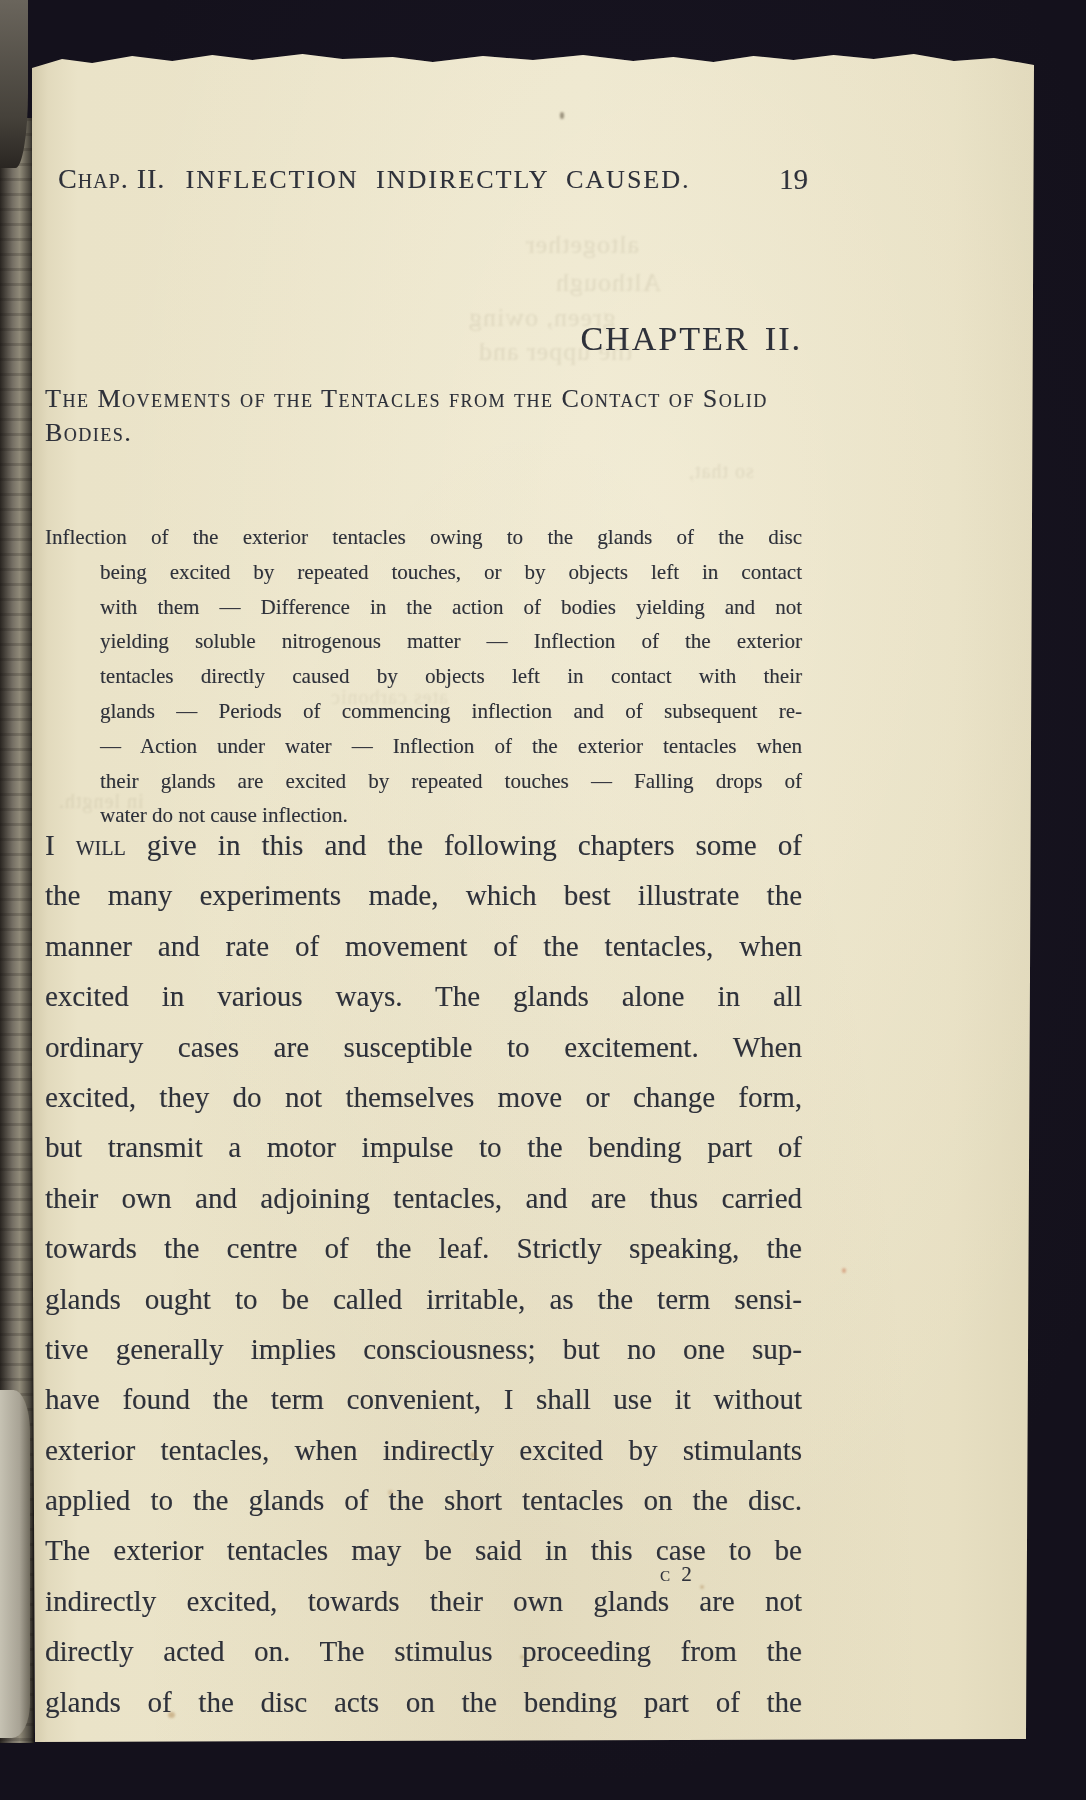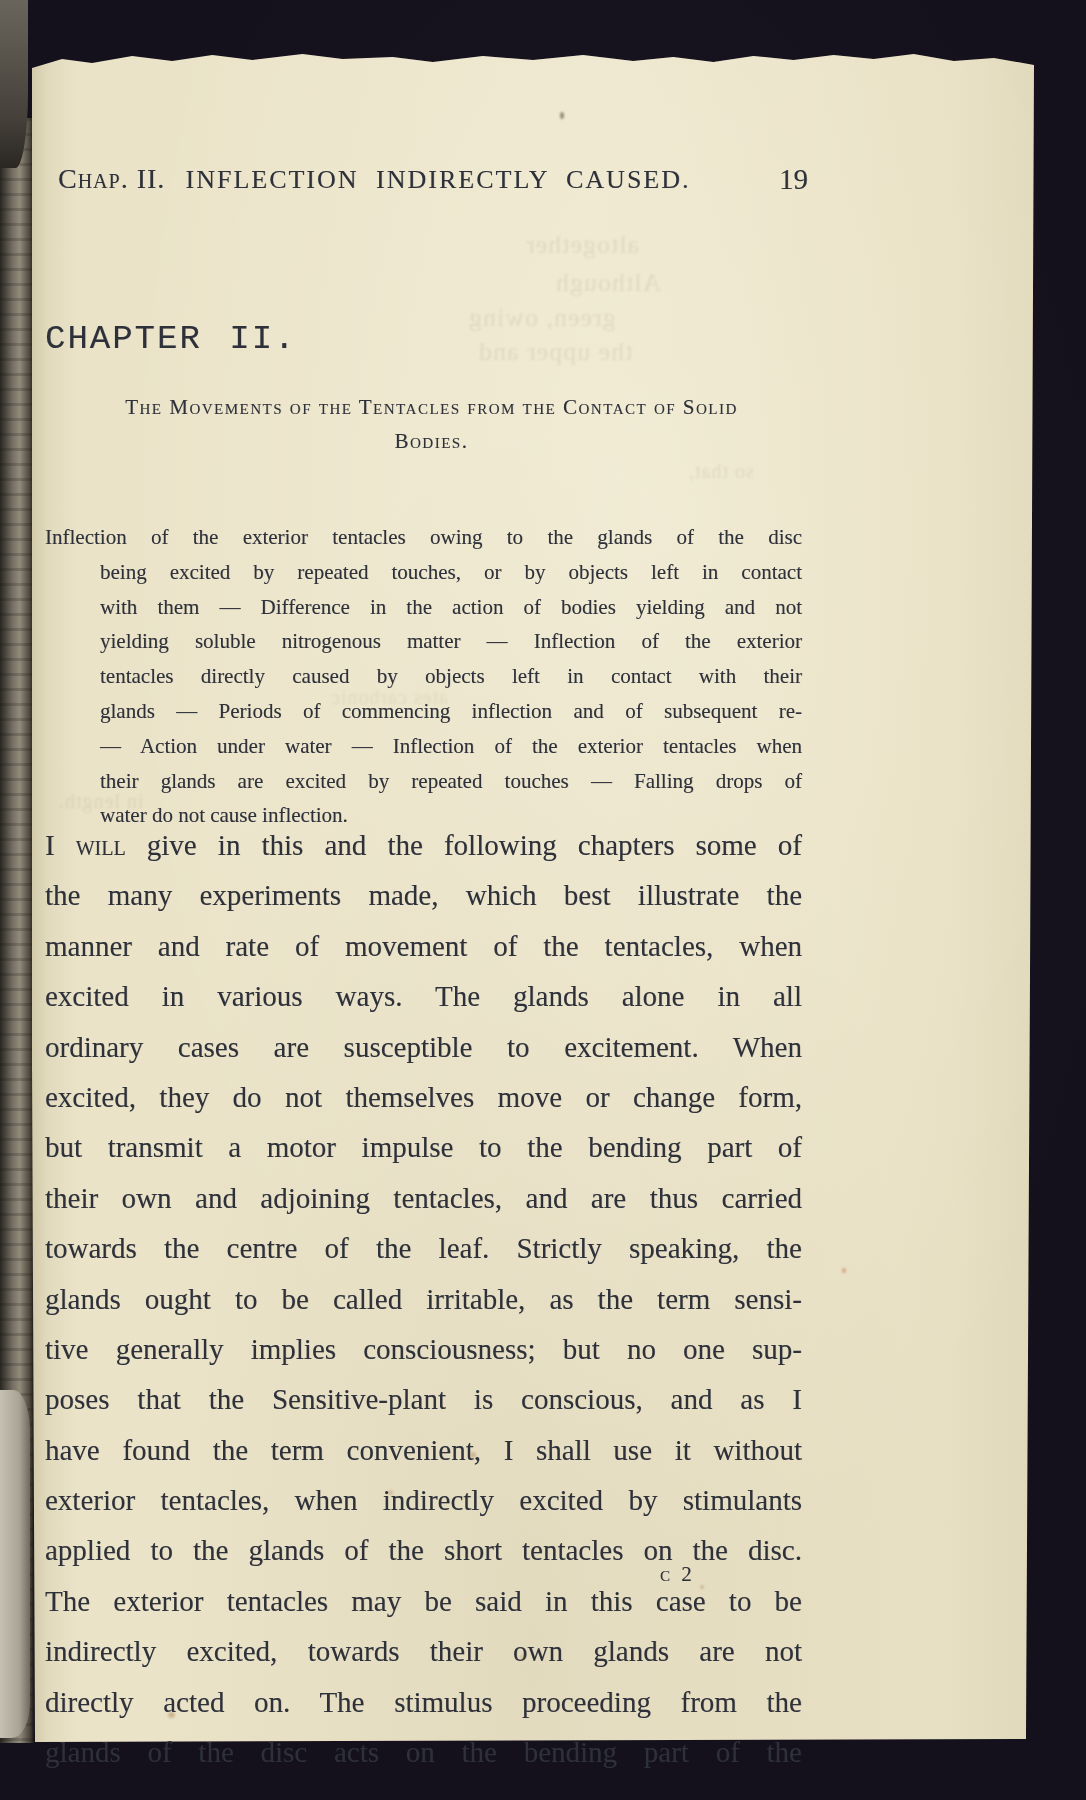--- a/index.html
+++ b/index.html
@@ -51,25 +51,25 @@
   .g6{left:330px;top:686px;font-size:20px;opacity:0.12;}
   
   .print{color:#2e313a;z-index:2;text-shadow:0.4px 0.4px 0 rgba(46,49,58,0.30);}
   .sc{font-variant:small-caps;}
   .pagehead{position:absolute;left:0;top:163px;width:944px;height:40px;}
   .chap{position:absolute;left:58px;top:0;font-size:28px;font-variant:small-caps;letter-spacing:1px;}
   .runtitle{position:absolute;left:438px;top:2px;transform:translateX(-50%);font-size:26px;letter-spacing:2px;word-spacing:9px;white-space:nowrap;text-align:center;}
   .pagenum{position:absolute;left:779px;top:0;font-size:29px;}
   .chapterhead{
     position:absolute;left:45px;top:320px;width:757px;margin:0;
-    font-size:34px;font-weight:normal;text-align:left;letter-spacing:2px;word-spacing:5px;font-family:Liberation Mono, monospace;
+    font-size:34px;font-weight:normal;text-align:right;letter-spacing:2px;word-spacing:5px;
   }
   .subtitle{
-    position:absolute;left:45px;top:382px;width:757px;margin:8px;
-    font-size:21px;font-weight:normal;text-align:center;line-height:34px;
+    position:absolute;left:45px;top:382px;width:757px;margin:0;
+    font-size:26px;font-weight:normal;text-align:left;line-height:34px;
     font-variant:small-caps;letter-spacing:1.5px;
   }
   .subtitle span{display:block;}
   .summary{position:absolute;left:45px;top:516px;width:757px;font-size:21px;}
   .sline{
     height:26.8px;line-height:26.8px;padding-left:55px;white-space:nowrap;
     text-align:justify;text-align-last:justify;margin-top:8px;
   }
   .sline.first{padding-left:0;}
   .sline.noj{text-align-last:left;}
@@ -138,21 +138,20 @@
     <div class="bline">the many experiments made, which best illustrate the</div>
     <div class="bline">manner and rate of movement of the tentacles, when</div>
     <div class="bline">excited in various ways.  The glands alone in all</div>
     <div class="bline">ordinary cases are susceptible to excitement.  When</div>
     <div class="bline">excited, they do not themselves move or change form,</div>
     <div class="bline">but transmit a motor impulse to the bending part of</div>
     <div class="bline">their own and adjoining tentacles, and are thus carried</div>
     <div class="bline">towards the centre of the leaf.  Strictly speaking, the</div>
     <div class="bline">glands ought to be called irritable, as the term sensi-</div>
     <div class="bline">tive generally implies consciousness; but no one sup-</div>
-    <div class="bline">poses that the Sensitive-plant is conscious, and as I</div>
     <div class="bline">have found the term convenient, I shall use it without</div>
     <div class="bline">exterior tentacles, when indirectly excited by stimulants</div>
     <div class="bline">applied to the glands of the short tentacles on the disc.</div>
     <div class="bline">The exterior tentacles may be said in this case to be</div>
     <div class="bline">indirectly excited, towards their own glands are not</div>
     <div class="bline">directly acted on.  The stimulus proceeding from the</div>
     <div class="bline">glands of the disc acts on the bending part of the</div>
   </div>
 
   <div class="sig sc print">c 2</div>

